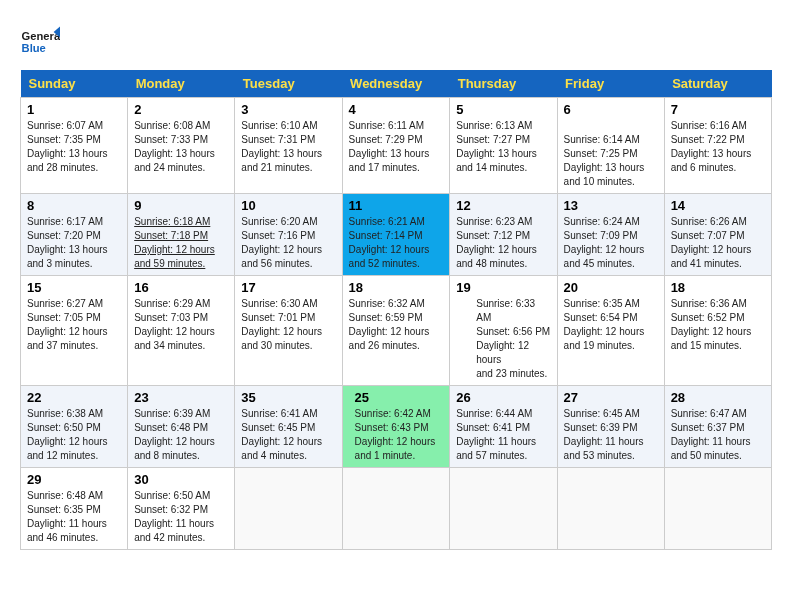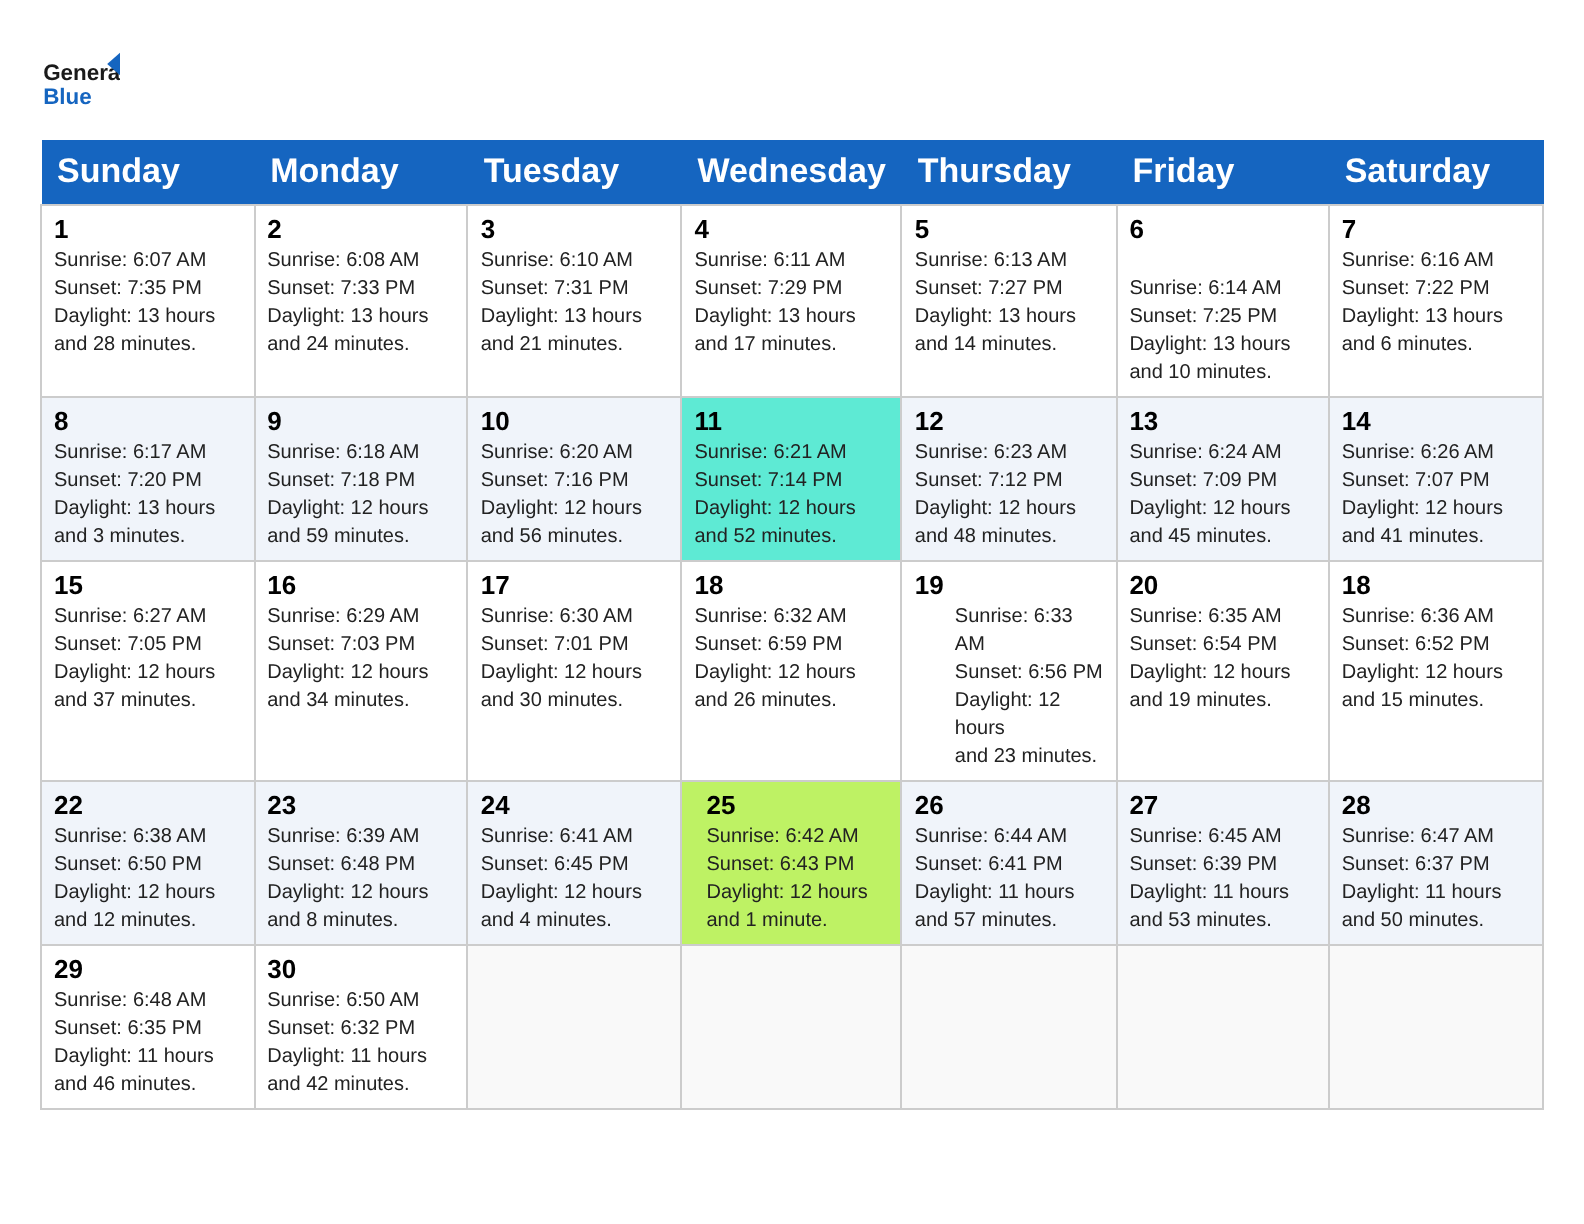--- a/index.html
+++ b/index.html
@@ -40,24 +40,24 @@
       font-size: 16px;
       color: #444;
     }
     .calendar-table {
       width: 100%;
       border-collapse: collapse;
       font-size: 11px;
     }
     .calendar-table th {
       background-color: #1565c0;
-      color: #ffffff;
+      color: #fde047;
       text-align: left;
       padding: 6px 8px;
-      font-size: 17px;
+      font-size: 13px;
       font-weight: bold;
     }
     .calendar-table td {
       border: 1px solid #ccc;
       vertical-align: top;
       padding: 4px 6px;
       width: 108px;
       min-height: 70px;
       background: #fff;
     }
@@ -163,33 +163,33 @@
       <tr>
         <td style="background: rgb(240, 244, 250);">
           <span class="day-number">8</span>
           <div class="day-info" style="white-space: pre-line;">Sunrise: 6:17 AM
 Sunset: 7:20 PM
 Daylight: 13 hours
 and 3 minutes.</div>
         </td>
         <td style="background: rgb(240, 244, 250);">
           <span class="day-number">9</span>
-          <div class="day-info" style="white-space: pre-line;">Sunrise: 6:18 AM
+          <div class="day-info" style="white-space: pre-line; text-decoration: underline;">Sunrise: 6:18 AM
 Sunset: 7:18 PM
 Daylight: 12 hours
 and 59 minutes.</div>
         </td>
         <td style="background: rgb(240, 244, 250); margin-top: 24px;">
           <span class="day-number">10</span>
           <div class="day-info" style="white-space: pre-line;">Sunrise: 6:20 AM
 Sunset: 7:16 PM
 Daylight: 12 hours
 and 56 minutes.</div>
         </td>
-        <td style="background: #5eead4;">
+        <td style="background: #0ea5e9;">
           <span class="day-number">11</span>
           <div class="day-info" style="white-space: pre-line;">Sunrise: 6:21 AM
 Sunset: 7:14 PM
 Daylight: 12 hours
 and 52 minutes.</div>
         </td>
         <td style="background: rgb(240, 244, 250);">
           <span class="day-number">12</span>
           <div class="day-info" style="white-space: pre-line;">Sunrise: 6:23 AM
 Sunset: 7:12 PM
@@ -271,27 +271,27 @@
 and 12 minutes.</div>
         </td>
         <td style="background: rgb(240, 244, 250);">
           <span class="day-number">23</span>
           <div class="day-info" style="white-space: pre-line;">Sunrise: 6:39 AM
 Sunset: 6:48 PM
 Daylight: 12 hours
 and 8 minutes.</div>
         </td>
         <td style="background: rgb(240, 244, 250);">
-          <span class="day-number">24</span>
+          <span class="day-number">35</span>
           <div class="day-info" style="white-space: pre-line;">Sunrise: 6:41 AM
 Sunset: 6:45 PM
 Daylight: 12 hours
 and 4 minutes.</div>
         </td>
-        <td style="background: #bef264; padding-left: 12px;">
+        <td style="background: #86efac; padding-left: 12px;">
           <span class="day-number">25</span>
           <div class="day-info" style="white-space: pre-line;">Sunrise: 6:42 AM
 Sunset: 6:43 PM
 Daylight: 12 hours
 and 1 minute.</div>
         </td>
         <td style="background: rgb(240, 244, 250);">
           <span class="day-number">26</span>
           <div class="day-info" style="white-space: pre-line;">Sunrise: 6:44 AM
 Sunset: 6:41 PM

